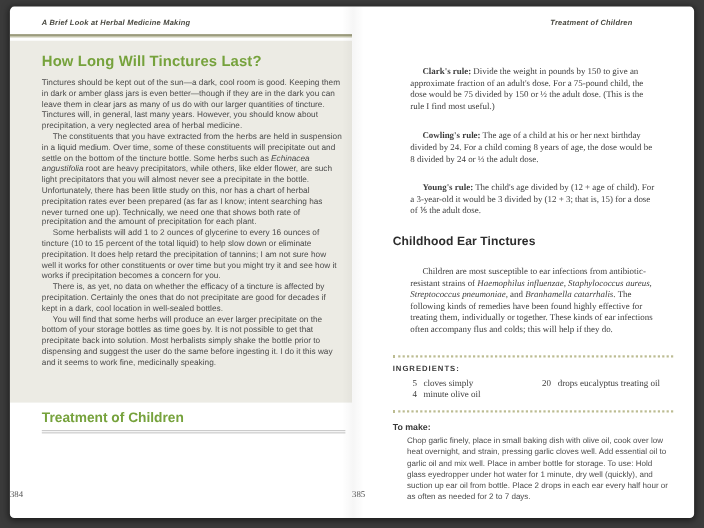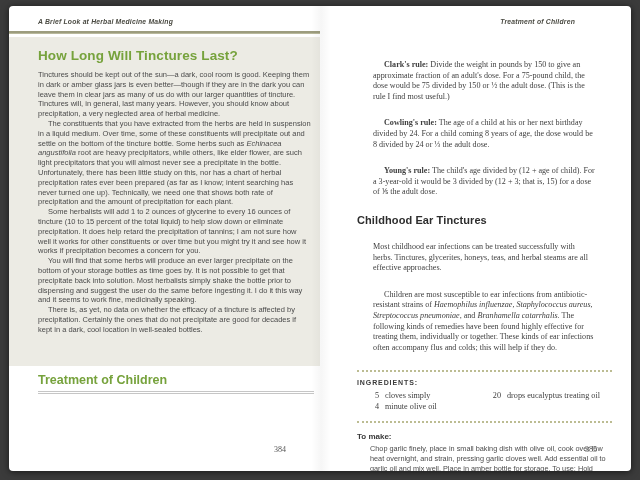--- a/index.html
+++ b/index.html
@@ -61,21 +61,21 @@
     border-top:1px solid #c6c6c6; border-bottom:1px solid #c6c6c6;
   }
   .serif-p {
     font-family:"Liberation Serif", serif;
     font-size:8.2px; line-height:10.8px; color:#3e3e3e;
     margin:9px 0 0; width:246px;
   }
 
   .page-num {
     position:absolute; top:439px; left:0; width:100%;
-    text-align:right;
+    text-align:left;
     font-family:"Liberation Serif", serif; font-size:8px; color:#555;
   }
 
   .rp-content { position:absolute; left:37px; top:38px; width:255px; }
   .rule-p, .body-p {
     font-family:"Liberation Serif", serif;
     font-size:8.1px; line-height:10.6px; color:#3e3e3e; margin:16px;
   }
   .rule-p { text-indent:11px; }
   .body-p.ind { text-indent:11px; }
@@ -127,43 +127,42 @@
 
     <div class="page page-left">
       <div class="running-head rh-left">A Brief Look at Herbal Medicine Making</div>
       <div class="top-rule"></div>
 
       <div class="tint-box">
         <h2 class="box-heading">How Long Will Tinctures Last?</h2>
         <p class="box-p">Tinctures should be kept out of the sun—a dark, cool room is good. Keeping them in dark or amber glass jars is even better—though if they are in the dark you can leave them in clear jars as many of us do with our larger quantities of tincture. Tinctures will, in general, last many years. However, you should know about precipitation, a very neglected area of herbal medicine.</p>
         <p class="box-p ind"><span>The constituents that you have extracted from the herbs are held in suspension in a liquid medium. Over time, some of these constituents will precipitate out and settle on the bottom of the tincture bottle. Some herbs such as </span><i>Echinacea angustifolia</i><span> root are heavy precipitators, while others, like elder flower, are such light precipitators that you will almost never see a precipitate in the bottle. Unfortunately, there has been little study on this, nor has a chart of herbal precipitation rates ever been prepared (as far as I know; intent searching has never turned one up). Technically, we need one that shows both rate of precipitation and the amount of precipitation for each plant.</span></p>
         <p class="box-p ind">Some herbalists will add 1 to 2 ounces of glycerine to every 16 ounces of tincture (10 to 15 percent of the total liquid) to help slow down or eliminate precipitation. It does help retard the precipitation of tannins; I am not sure how well it works for other constituents or over time but you might try it and see how it works if precipitation becomes a concern for you.</p>
+        <p class="box-p ind">There is, as yet, no data on whether the efficacy of a tincture is affected by precipitation. Certainly the ones that do not precipitate are good for decades if kept in a dark, cool location in well-sealed bottles.</p>
         <p class="box-p ind">You will find that some herbs will produce an ever larger precipitate on the bottom of your storage bottles as time goes by. It is not possible to get that precipitate back into solution. Most herbalists simply shake the bottle prior to dispensing and suggest the user do the same before ingesting it. I do it this way and it seems to work fine, medicinally speaking.</p>
-        <p class="box-p ind">There is, as yet, no data on whether the efficacy of a tincture is affected by precipitation. Certainly the ones that do not precipitate are good for decades if kept in a dark, cool location in well-sealed bottles.</p>
       </div>
 
       <div class="section-children">
         <h3 class="section-heading">Treatment of Children</h3>
         <div class="double-rule"></div>
       </div>
 
       <div class="page-num">384</div>
     </div>
 
     <div class="page page-right">
       <div class="running-head rh-right">Treatment of Children</div>
 
       <div class="rp-content">
 
         <p class="rule-p"><b>Clark's rule:</b><span> Divide the weight in pounds by 150 to give an approximate fraction of an adult's dose. For a 75-pound child, the dose would be 75 divided by 150 or ½ the adult dose. (This is the rule I find most useful.)</span></p>
         <p class="rule-p"><b>Cowling's rule:</b><span> The age of a child at his or her next birthday divided by 24. For a child coming 8 years of age, the dose would be 8 divided by 24 or ⅓ the adult dose.</span></p>
         <p class="rule-p"><b>Young's rule:</b><span> The child's age divided by (12 + age of child). For a 3-year-old it would be 3 divided by (12 + 3; that is, 15) for a dose of ⅕ the adult dose.</span></p>
 
         <h3 class="subheading">Childhood Ear Tinctures</h3>
-        <p class="body-p">Most childhood ear infections can be treated successfully with herbs. Tinctures, glycerites, honeys, teas, and herbal steams are all effective approaches.</p>
         <p class="body-p ind"><span>Children are most susceptible to ear infections from antibiotic-resistant strains of </span><i>Haemophilus influenzae</i><span>, </span><i>Staphylococcus aureus</i><span>, </span><i>Streptococcus pneumoniae</i><span>, and </span><i>Branhamella catarrhalis</i><span>. The following kinds of remedies have been found highly effective for treating them, individually or together. These kinds of ear infections often accompany flus and colds; this will help if they do.</span></p>
 
         <div class="dotted-rule"></div>
 
         <div class="ingredients-label">INGREDIENTS:</div>
 
         <div class="ingredients">
           <div class="ing-col1">
             <div class="ing-row">
               <span class="ing-qty">5</span>

